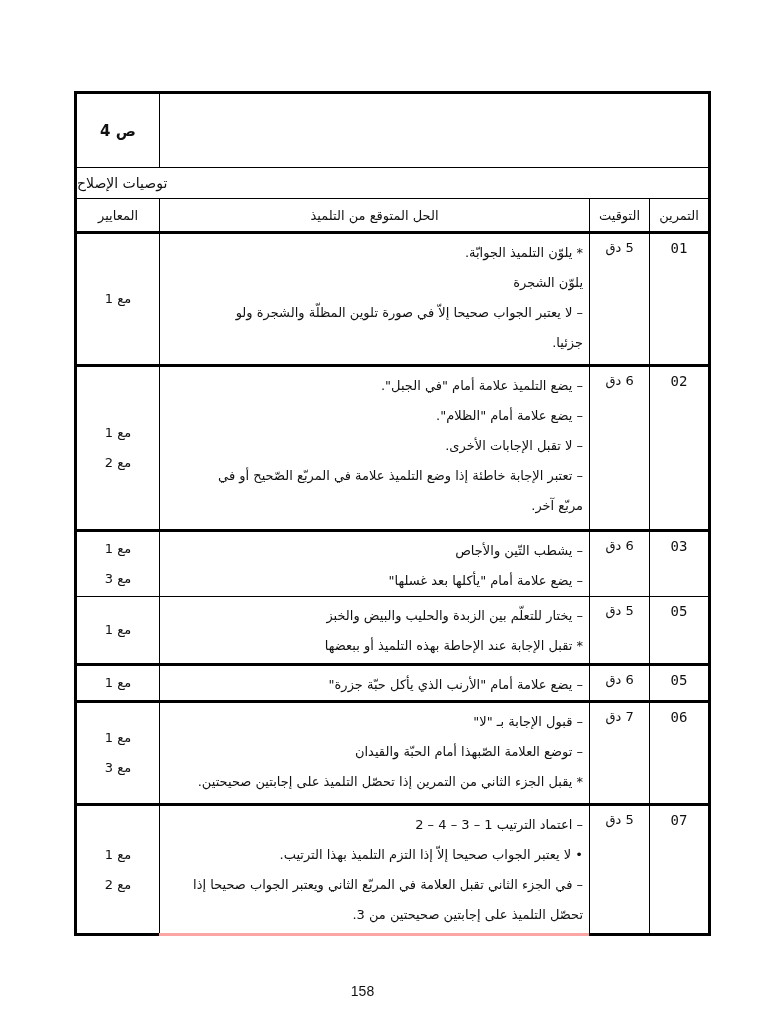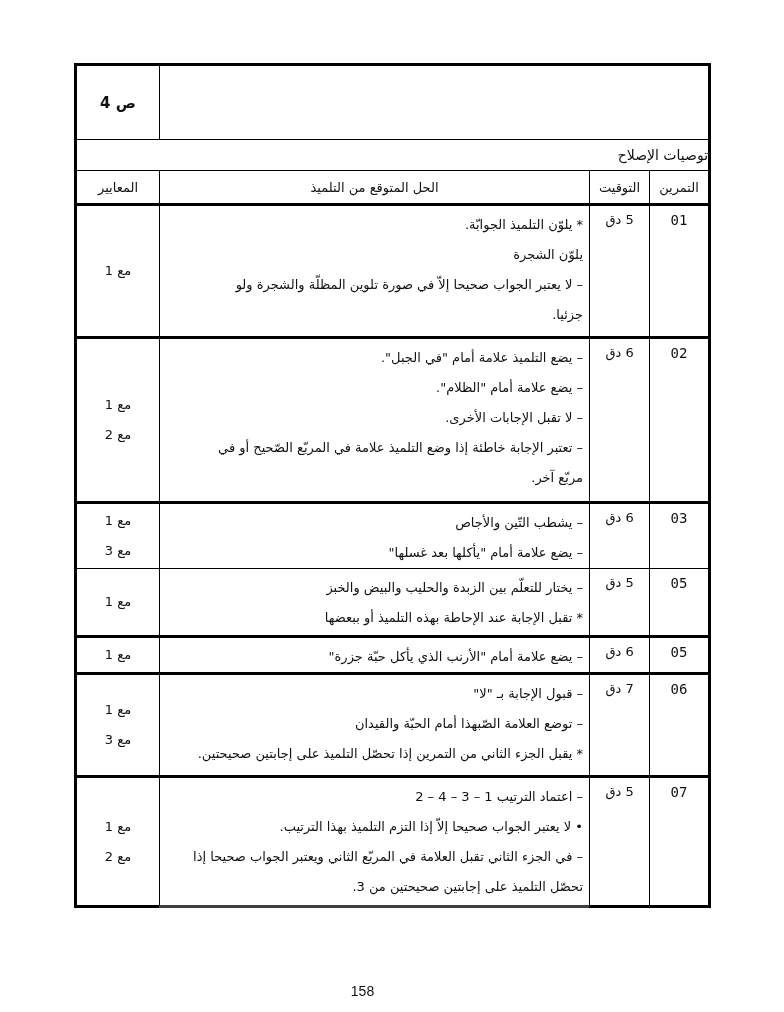--- a/index.html
+++ b/index.html
@@ -1,26 +1,26 @@
 <!DOCTYPE html>
 <html><head>
 <meta charset="utf-8">
 <style>
   html, body { margin:0; padding:0; background:#ffffff; }
   body { width:784px; height:1012px; position:relative; overflow:hidden;
          font-family:"DejaVu Sans", sans-serif; color:#111; }
-  .page-table { position:absolute; left:74px; top:63px; width:634px;
+  .page-table { position:absolute; left:74px; top:91px; width:634px;
                 border-collapse:collapse; table-layout:fixed; direction:rtl; }
   .page-table td { border:1.5px solid #000; padding:0; vertical-align:top; }
   .thick-top td { border-top:3px solid #000; }
   .outer-l { border-left:3px solid #000 !important; }
   .outer-r { border-right:3px solid #000 !important; }
   .top-row td { border-top:3px solid #000; height:73px; }
   .page-label { text-align:center; vertical-align:middle !important; font-size:15px; font-weight:bold; }
-  .title-cell { text-align:right; vertical-align:middle !important; height:30px; font-size:14px; }
+  .title-cell { text-align:left; vertical-align:middle !important; height:30px; font-size:14px; }
   .hdr td { height:32px; text-align:center; vertical-align:middle; font-size:13px; font-weight:normal; }
   .num-cell { text-align:center; font-size:14px; padding-top:6px !important; font-family:"DejaVu Sans Mono", monospace; }
   .time-cell { text-align:center; font-size:13px; padding-top:6px !important; }
   .answer-cell { padding:4px 6px 0 6px !important; font-size:13px; line-height:30px; text-align:right; }
   .answer-line { display:block; }
   .crit-cell { text-align:center; vertical-align:middle !important; font-size:13px; line-height:30px; }
   .crit-line { display:block; direction:ltr; }
   .page-number { position:absolute; left:0; width:725px; top:983px; text-align:center;
                  font-family:"Liberation Sans", sans-serif; font-size:14px; }
 </style>
@@ -125,21 +125,21 @@
     </td>
     <td class="crit-cell outer-l">
       <span class="crit-line">مع 1</span>
       <span class="crit-line">مع 3</span>
     </td>
   </tr>
 
   <tr class="thick-top" style="height:130px">
     <td class="num-cell outer-r" style="border-bottom:3px solid #000;">07</td>
     <td class="time-cell" style="border-bottom:3px solid #000;">5 دق</td>
-    <td class="answer-cell" style="border-bottom:3px solid #404040;">
+    <td class="answer-cell" style="border-bottom:3px solid #fca5a5;">
       <span class="answer-line">– اعتماد الترتيب 1 – 3 – 4 – 2</span>
       <span class="answer-line">• لا يعتبر الجواب صحيحا إلاّ إذا التزم التلميذ بهذا الترتيب.</span>
       <span class="answer-line">– في الجزء الثاني تقبل العلامة في المربّع الثاني ويعتبر الجواب صحيحا إذا</span>
       <span class="answer-line">تحصّل التلميذ على إجابتين صحيحتين من 3.</span>
     </td>
     <td class="crit-cell outer-l" style="border-bottom:3px solid #000;">
       <span class="crit-line">مع 1</span>
       <span class="crit-line">مع 2</span>
     </td>
   </tr>

